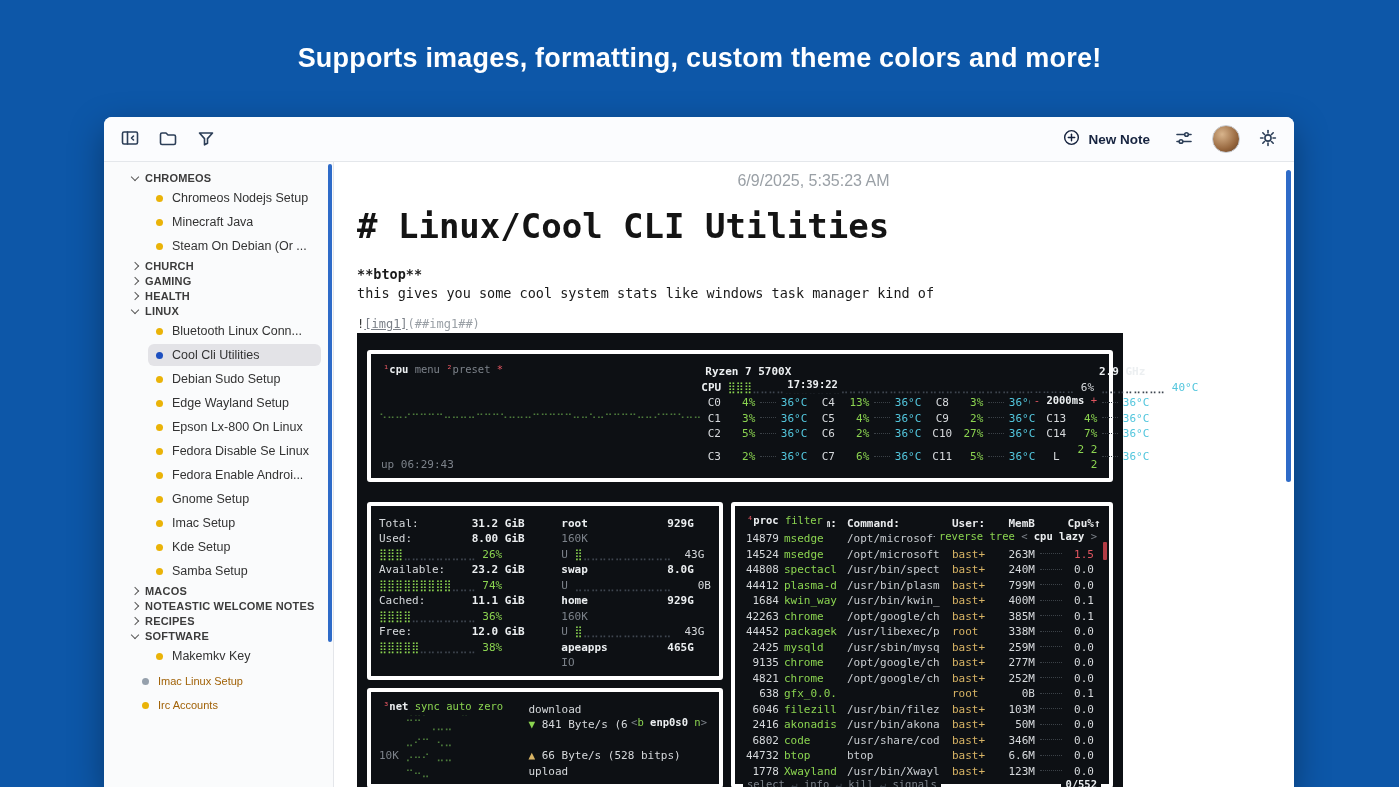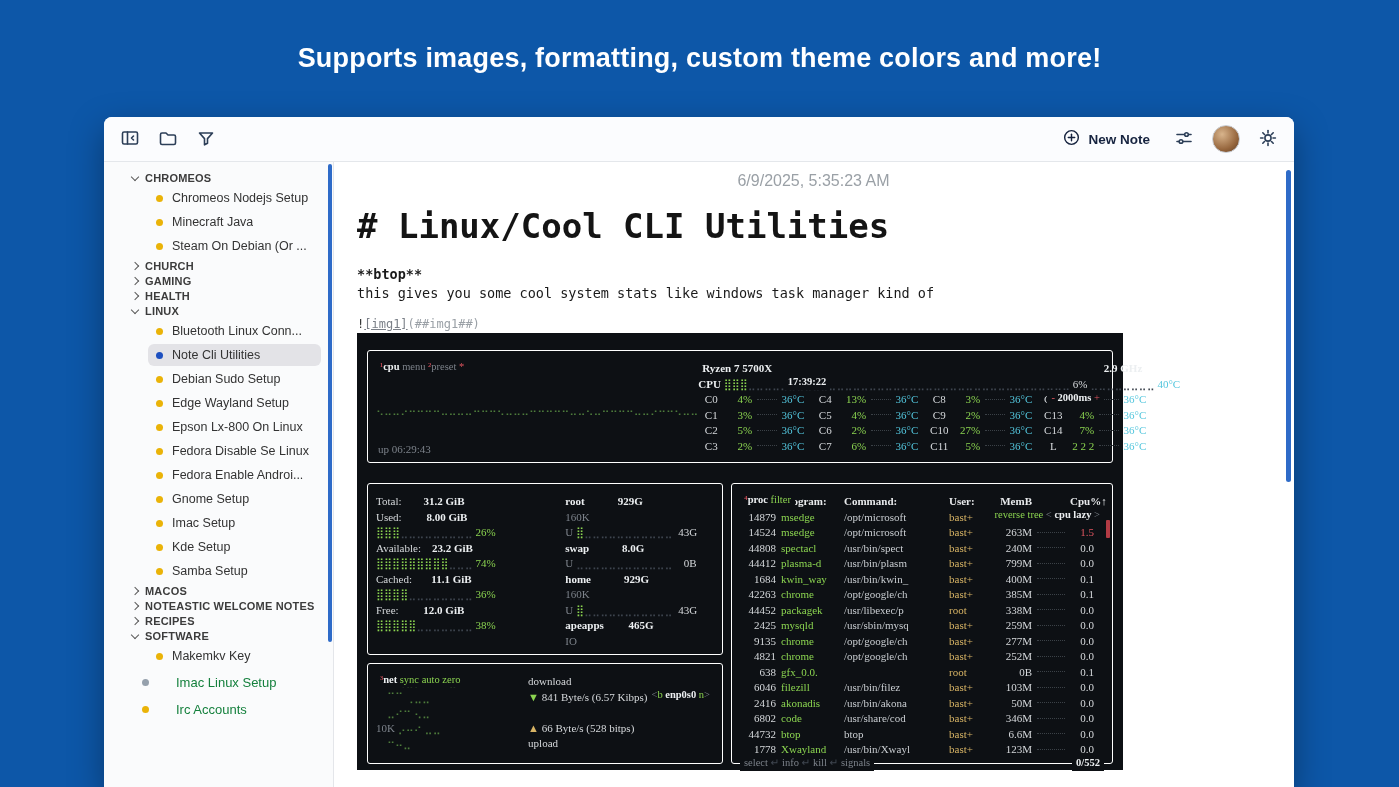--- a/index.html
+++ b/index.html
@@ -23,21 +23,21 @@
     background:radial-gradient(circle at 35% 32%,#d8b48c,#96663d 62%,#5d3c22);border:1px solid #c8ccd2;}
   
   .app-body{flex:1;display:flex;min-height:0;}
   .sidebar{width:213px;flex:none;background:#fafbfc;border-right:1px solid #e4e6ea;
     position:relative;overflow:hidden;padding-left:16px;}
   .tree{padding-top:8px;}
   .srow{display:flex;align-items:center;cursor:pointer;white-space:nowrap;overflow:hidden;}
   .srow.section{padding:1px 8px 1px 12px;margin:1px 0;font-size:11px;font-weight:700;color:#3c3c3c;letter-spacing:.2px;}
   .srow.item{margin:2px 12px 2px 28px;padding:4px 8px;border-radius:6px;font-size:12.5px;color:#333;gap:9px;}
   .srow.item.selected{background:#e3e3e7;}
-  .srow.loose{margin:4px 12px 4px 14px;padding:4px 8px;font-size:13px;color:#15803d;gap:27px;}
+  .srow.loose{margin:4px 12px 4px 14px;padding:4px 8px;font-size:11px;color:#a16207;gap:9px;}
   .chev{display:none;}
   .srow.section .chev{display:inline-block;width:5px;height:5px;flex:none;margin-right:7px;
     border-right:1.4px solid #5a5a5a;border-bottom:1.4px solid #5a5a5a;transform:rotate(-45deg);}
   .srow.section.expanded .chev{transform:rotate(45deg);margin-top:-2px;}
   .dot{width:7px;height:7px;border-radius:50%;flex:none;display:none;}
   .srow.item .dot,.srow.loose .dot{display:block;}
   .dot.yellow{background:#eab308;}
   .dot.blue{background:#1d50c0;}
   .dot.gray{background:#95a0ac;}
   .slabel{overflow:hidden;text-overflow:ellipsis;}
@@ -61,21 +61,21 @@
   .tline{white-space:pre;}
   .w{color:#d6d9dc;}
   .wb{color:#eceff1;font-weight:bold;}
   .g{color:#8bd450;}
   .gg{color:#4e7d3c;}
   .c{color:#53c6dd;}
   .y{color:#d8b465;}
   .r{color:#e05560;}
   .d{color:#7c828a;}
   .dd{color:#3f4650;}
-  .tbox{position:relative;border:1px solid #ffffff;border-radius:3px;padding:10px 8px 5px;margin-top:8px;font-family:Liberation Serif, serif;}
+  .tbox{position:relative;border:4px solid #ffffff;border-radius:3px;padding:10px 8px 5px;margin-top:8px;}
   .thdr{position:absolute;top:-8px;left:8px;right:8px;height:15px;font-size:10.5px;white-space:pre;}
   .hseg{background:#0d1014;padding:0 4px;}
   .thdr .hl{position:absolute;left:0;}
   .thdr .hm{position:absolute;left:52%;}
   .thdr .ht{position:absolute;left:56%;}
   .thdr .hr{position:absolute;right:0;}
   
   .cpu-body{display:flex;}
   .cpu-left{flex:1;position:relative;min-height:96px;}
   .cpu-graph{margin-top:44px;white-space:pre;}
@@ -243,21 +243,21 @@
 
           <div class="srow item">
 
             <span class="dot yellow"></span>
             <span class="slabel">Bluetooth Linux Conn...</span>
           </div>
 
           <div class="srow item selected">
 
             <span class="dot blue"></span>
-            <span class="slabel">Note Cli Utilities</span>
+            <span class="slabel">Cool Cli Utilities</span>
           </div>
 
           <div class="srow item">
 
             <span class="dot yellow"></span>
             <span class="slabel">Debian Sudo Setup</span>
           </div>
 
           <div class="srow item">
 

